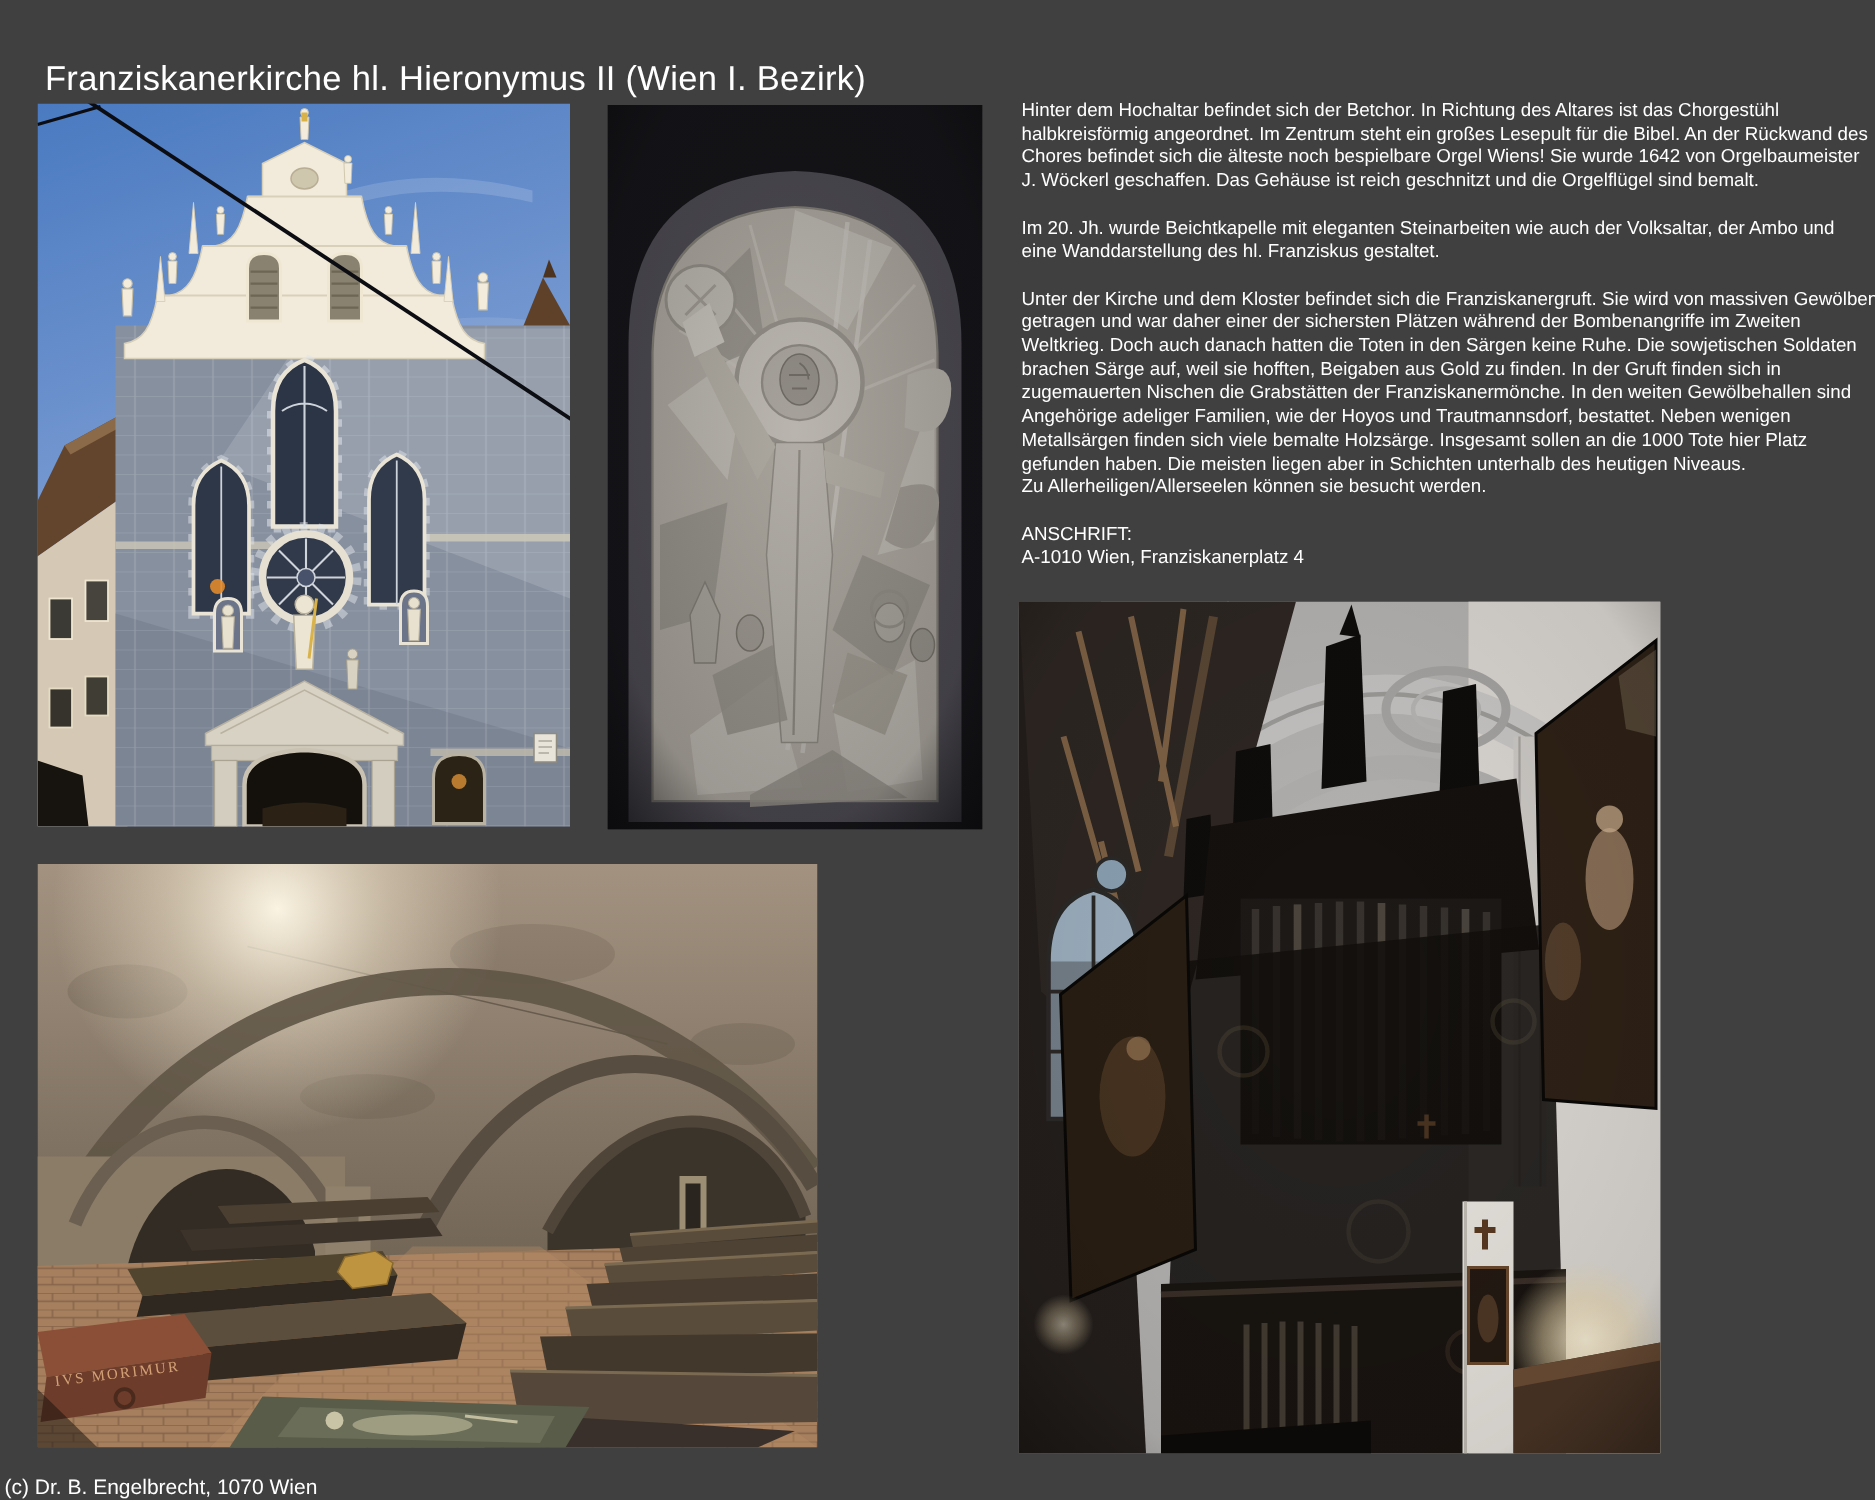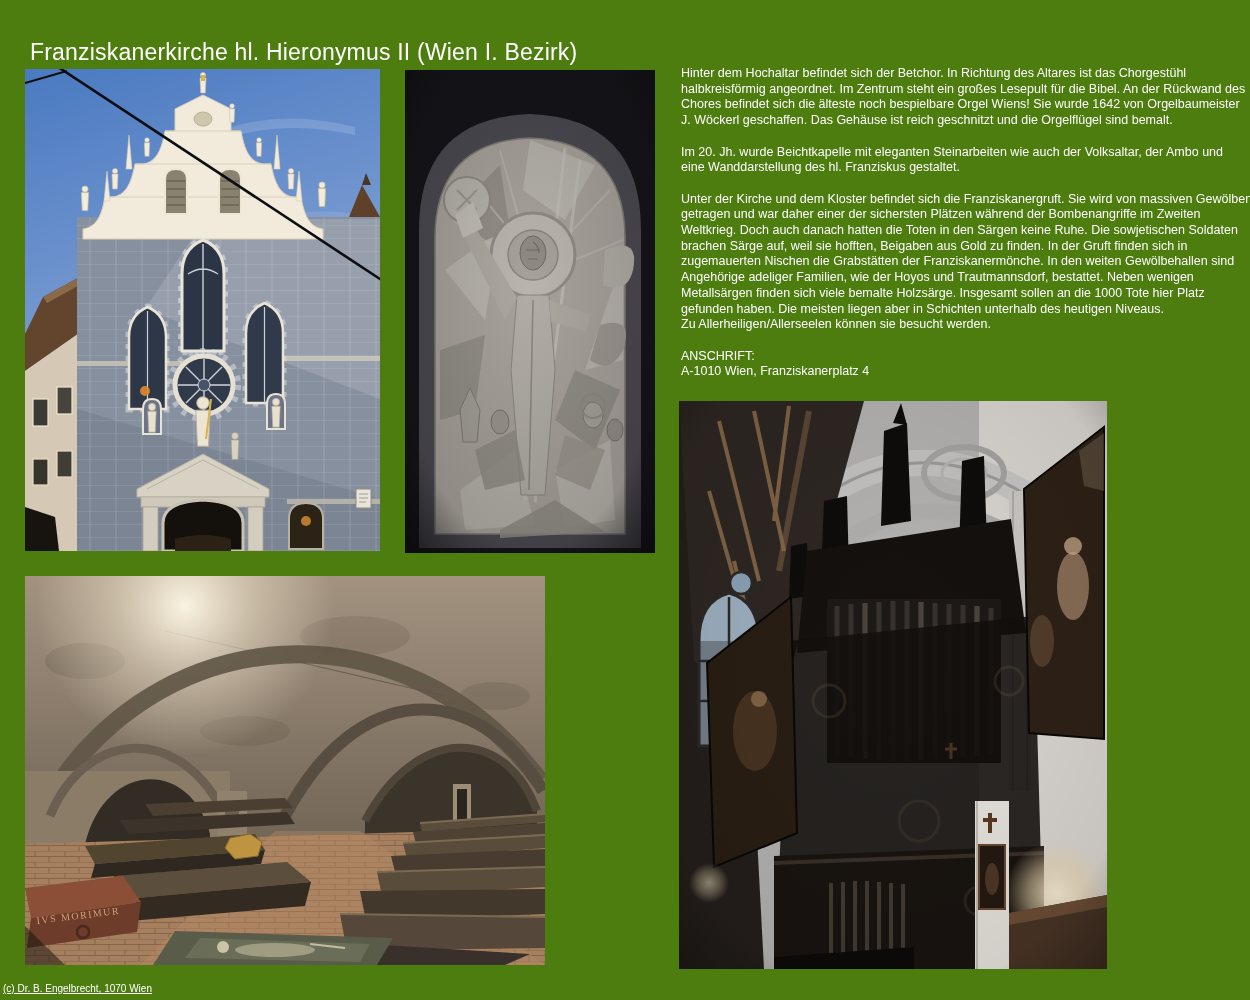--- a/index.html
+++ b/index.html
@@ -1,37 +1,37 @@
 <!DOCTYPE html>
 <html><head>
 <meta charset="utf-8">
 <style>
   html,body{margin:0;padding:0;background:#000;}
   #page{
-    position:relative;width:1250px;height:1000px;background:#4d7c0f;overflow:hidden;
+    position:relative;width:1250px;height:1000px;background:#404040;overflow:hidden;
     font-family:"Liberation Sans", sans-serif;color:#fff;
   }
   .title{
     position:absolute;left:30px;top:24px;font-size:23px;font-weight:400;
     color:#fff;letter-spacing:0.2px;white-space:nowrap;
   }
   .photo{position:absolute;margin:0;padding:0;display:block;}
   .photo svg{display:block;width:100%;height:100%;}
   #photo-church{left:25px;top:69px;width:355px;height:482px;}
   #photo-relief{left:405px;top:70px;width:250px;height:483px;}
   #photo-crypt{left:25px;top:576px;width:520px;height:389px;}
   #photo-organ{left:679px;top:401px;width:428px;height:568px;}
   .info{
     position:absolute;left:681px;top:66px;width:575px;
     font-size:12.5px;line-height:15.7px;color:#fff;
   }
   .info p{margin:0 0 15.7px 0;white-space:pre-line;}
   .info .addr{margin:0;white-space:pre-line;}
   .footer{
-    position:absolute;left:3px;top:983px;font-size:10px;color:#fff;white-space:nowrap;text-decoration:underline;
+    position:absolute;left:3px;top:983px;font-size:14px;color:#fff;white-space:nowrap;
   }
 </style>
 </head>
 <body>
 
 <div id="page">
 
   <h1 class="title">Franziskanerkirche hl. Hieronymus II (Wien I. Bezirk)</h1>
 
   <figure class="photo" id="photo-church">

